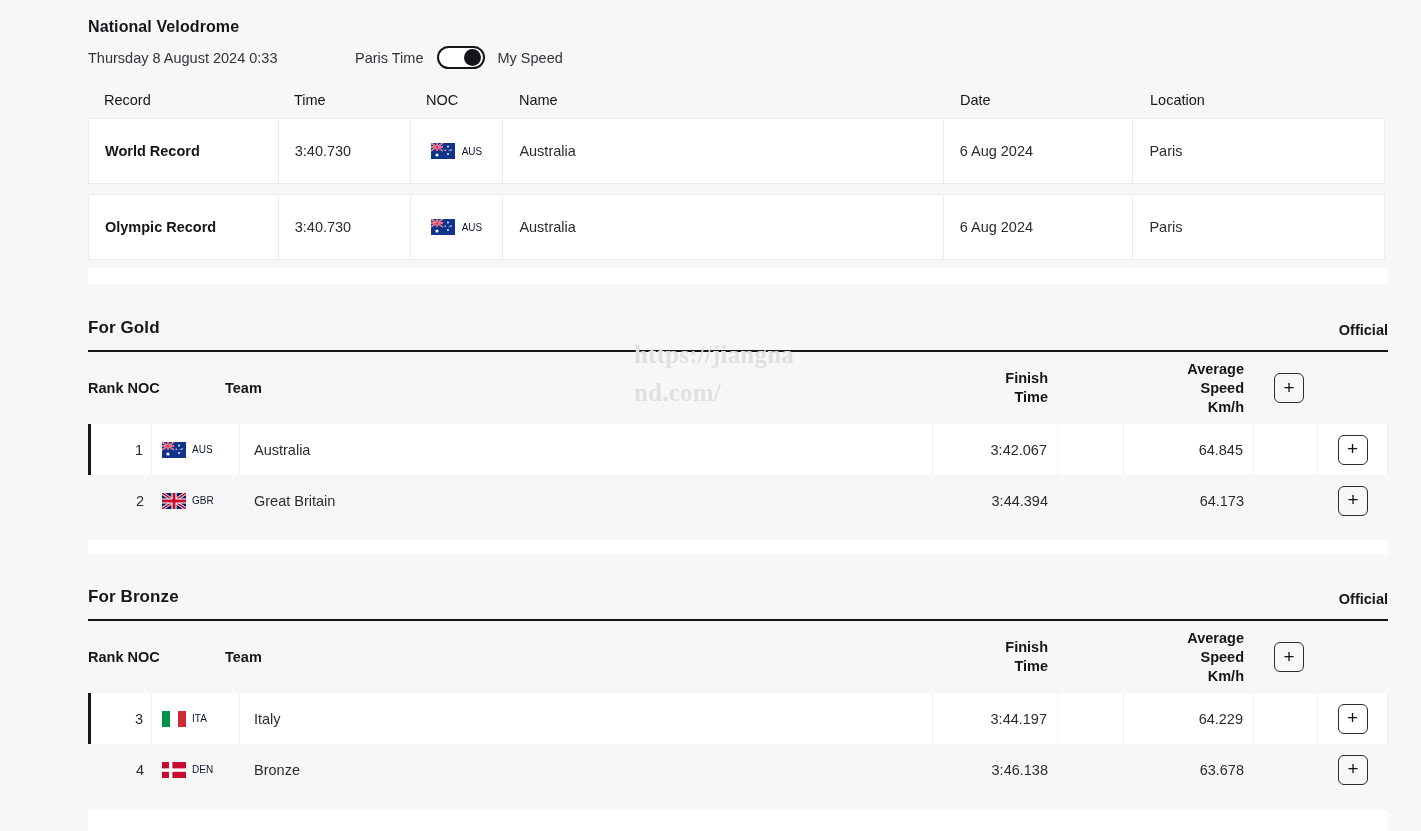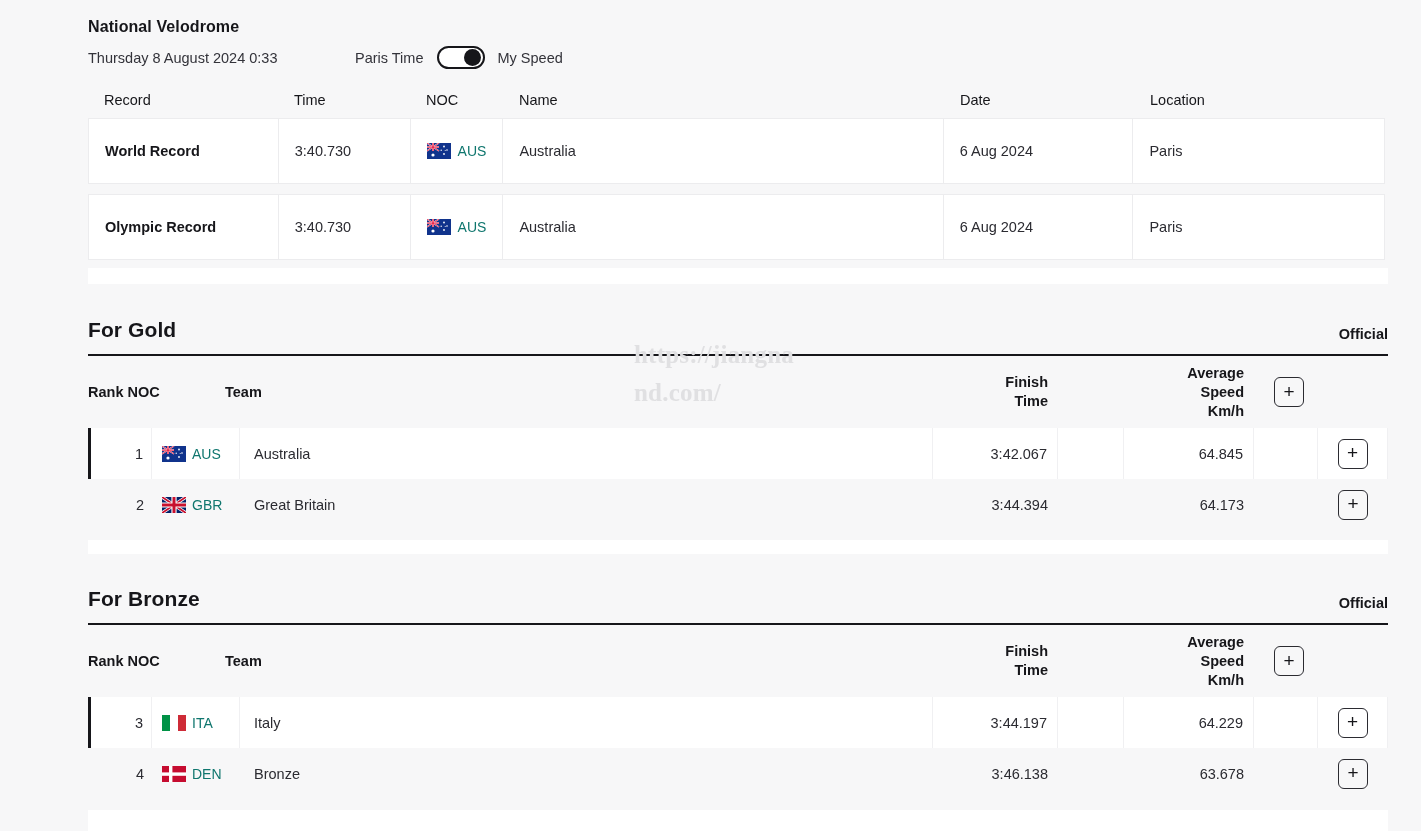--- a/index.html
+++ b/index.html
@@ -142,21 +142,21 @@
     width: 1300px;
   }
   .sec-head {
     display: flex;
     justify-content: space-between;
     align-items: flex-end;
     border-bottom: 2.5px solid #16161a;
     padding-bottom: 12px;
   }
   .sec-title {
-    font-size: 21px;
+    font-size: 17px;
     font-weight: 700;
     color: #16161a;
     letter-spacing: .1px;
   }
   .sec-status {
     font-size: 14.5px;
     font-weight: 700;
     color: #16161a;
   }
 
@@ -237,21 +237,21 @@
 
   
   .flag {
     width: 24px;
     height: 16px;
     flex: 0 0 auto;
     display: block;
     border: 0;
   }
 
-  .noc-code { font-size: 14px; color: #0f766e; }
+  .noc-code { font-size: 10px; color: #0f172a; }
 
   .bottom-strip {
     position: absolute;
     left: 88px;
     top: 810px;
     width: 1300px;
     height: 21px;
     background: #ffffff;
   }
 

